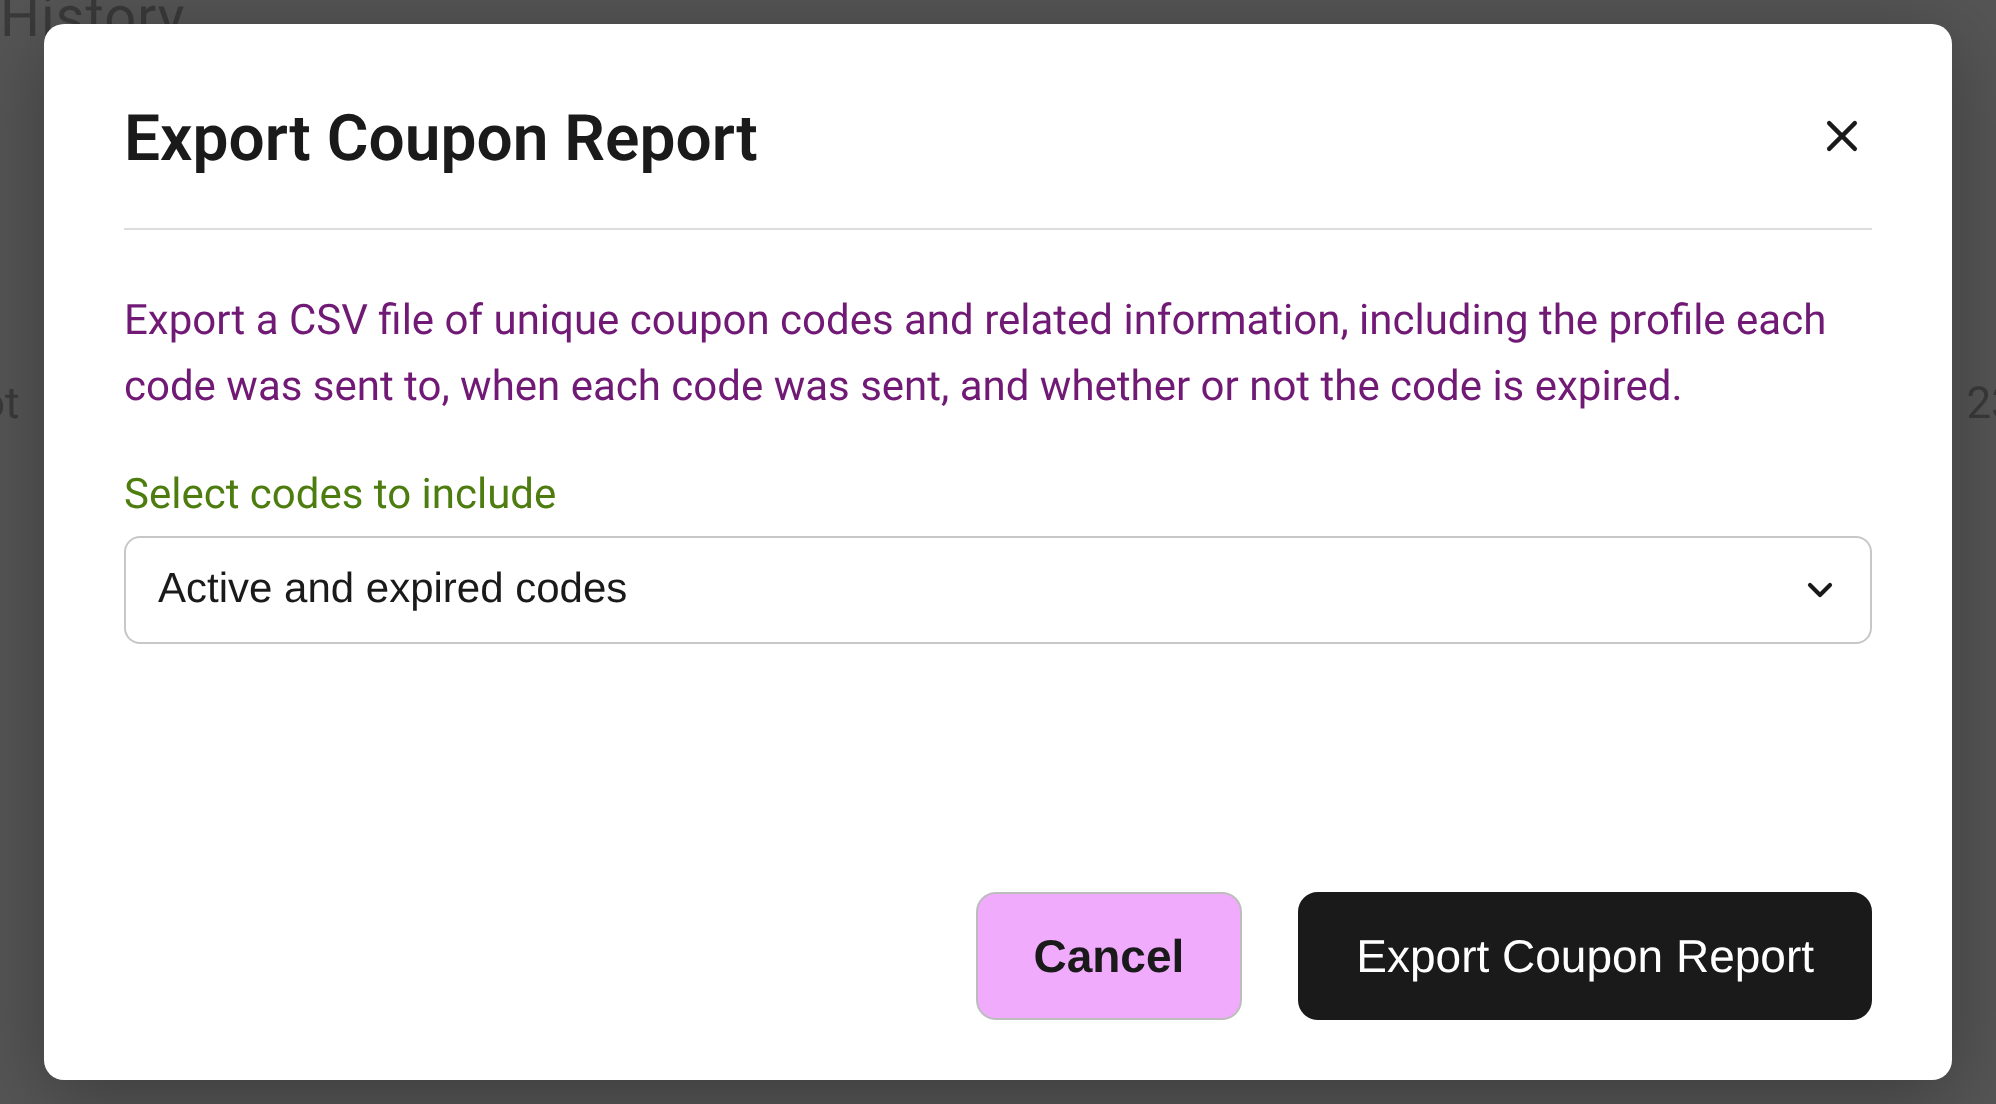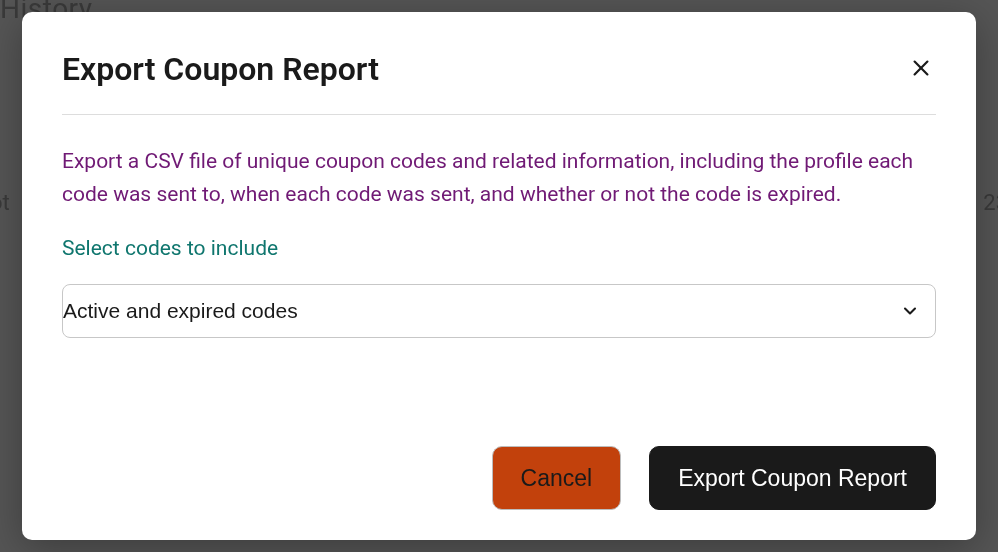--- a/index.html
+++ b/index.html
@@ -90,35 +90,35 @@
       flex: 1;
     }
     .description {
       font-size: 21px;
       line-height: 1.55;
       color: #701a75;
       margin-bottom: 26px;
     }
     .field-label {
       font-size: 21px;
-      color: #0f766e;
-      margin-bottom: 24px;
+      color: #4d7c0f;
+      margin-bottom: 8px;
     }
     .select-wrapper {
       position: relative;
       width: 100%;
     }
     .select {
       width: 100%;
       height: 54px;
       border: 1px solid #c7c7c7;
       border-radius: 8px;
       background: #fff;
       font-size: 21px;
-      padding: 0 48px 0 0;
+      padding: 0 48px 0 16px;
       color: #1a1a1a;
       appearance: none;
       -webkit-appearance: none;
       cursor: pointer;
       text-align: left;
     }
     .chevron {
       position: absolute;
       right: 16px;
       top: 50%;
@@ -142,23 +142,24 @@
       border-radius: 10px;
       font-size: 23px;
       font-weight: 500;
       padding: 0 28px;
       cursor: pointer;
       display: inline-flex;
       align-items: center;
       justify-content: center;
     }
     .btn-secondary {
-      background: #c2410c;
+      background: #f0abfc;
       border: 1px solid #bdbdbd;
       color: #1a1a1a;
+      font-weight: bold;
     }
     .btn-primary {
       background: #1a1a1a;
       border: 1px solid #1a1a1a;
       color: #fff;
     }
   </style>
 </head>
 <body>
 

